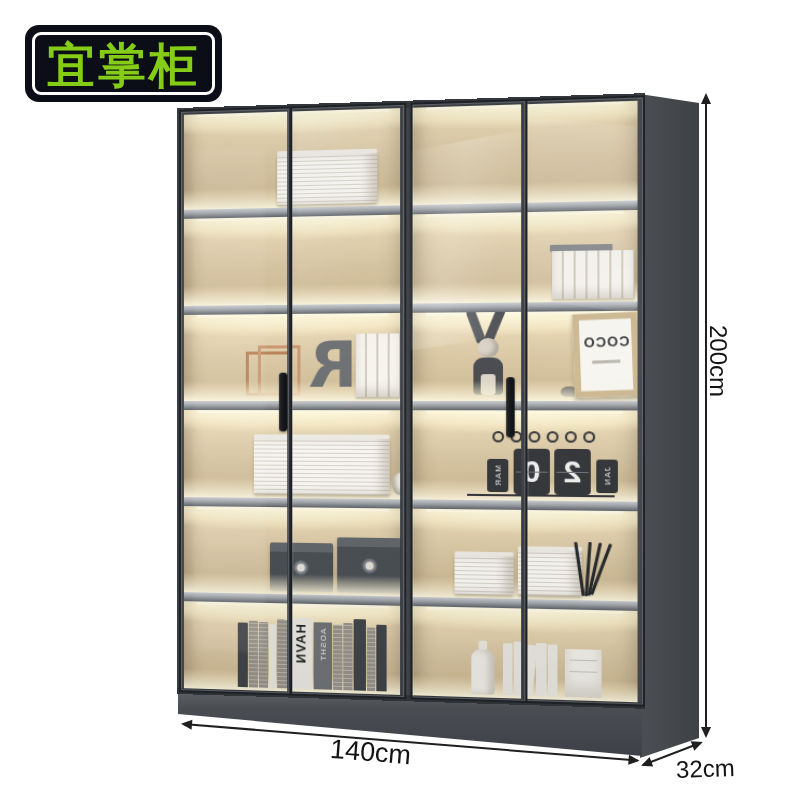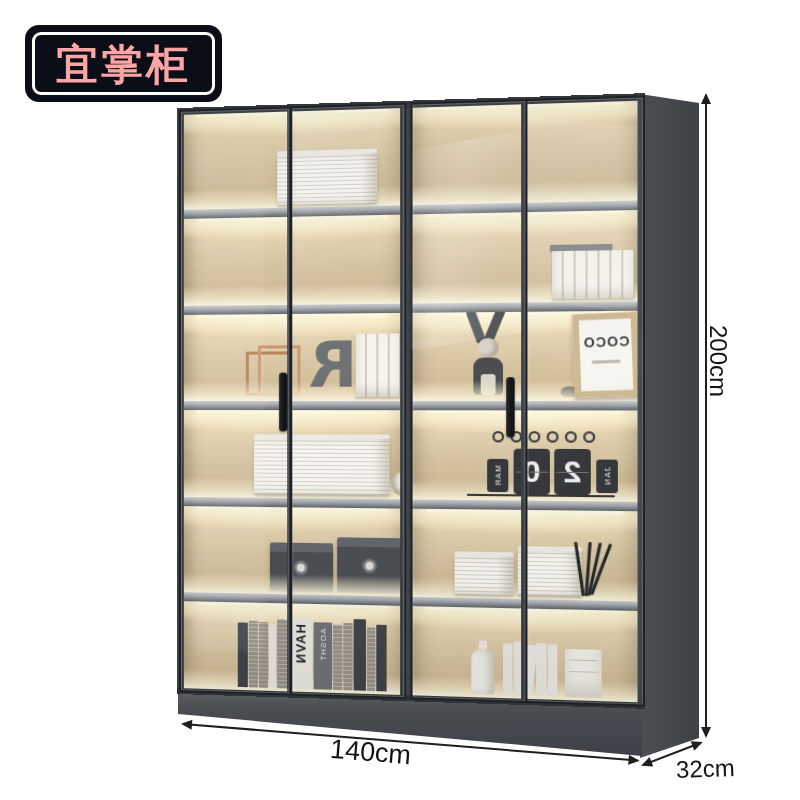--- a/index.html
+++ b/index.html
@@ -4,21 +4,21 @@
 <style>
   html,body{margin:0;padding:0;background:#ffffff;}
   .stage{position:relative;width:800px;height:800px;background:#ffffff;overflow:hidden;
          font-family:"Liberation Sans",sans-serif;}
 
   
   .logo{position:absolute;left:25px;top:25px;width:197px;height:77px;background:#0b0d17;
         border-radius:14px;display:flex;align-items:center;justify-content:center;}
   .logo::before{content:"";position:absolute;left:7px;top:7px;right:7px;bottom:7px;
         border:3px solid #ffffff;border-radius:9px;}
-  .logo-text{color:#fca5a5;font-size:42px;font-weight:bold;letter-spacing:3px;
+  .logo-text{color:#84cc16;font-size:48px;font-weight:bold;letter-spacing:3px;
         font-family:"DejaVu Sans","Liberation Sans",sans-serif;line-height:1;padding-top:2px;}
 
   
   .side-panel{position:absolute;left:640px;top:90px;width:59px;height:670px;
         background:linear-gradient(90deg,#4b4f54,#45494e 45%,#3e4247);
         clip-path:polygon(0 4px,100% 13px,100% 648px,0 668px);}
   .plinth{position:absolute;left:178px;top:688px;width:464px;height:70px;
         background:linear-gradient(180deg,#61656a 0%,#4a4e53 28%,#3d4147 100%);
         clip-path:polygon(0 2px,100% 18px,100% 68px,0 26px);}
 

